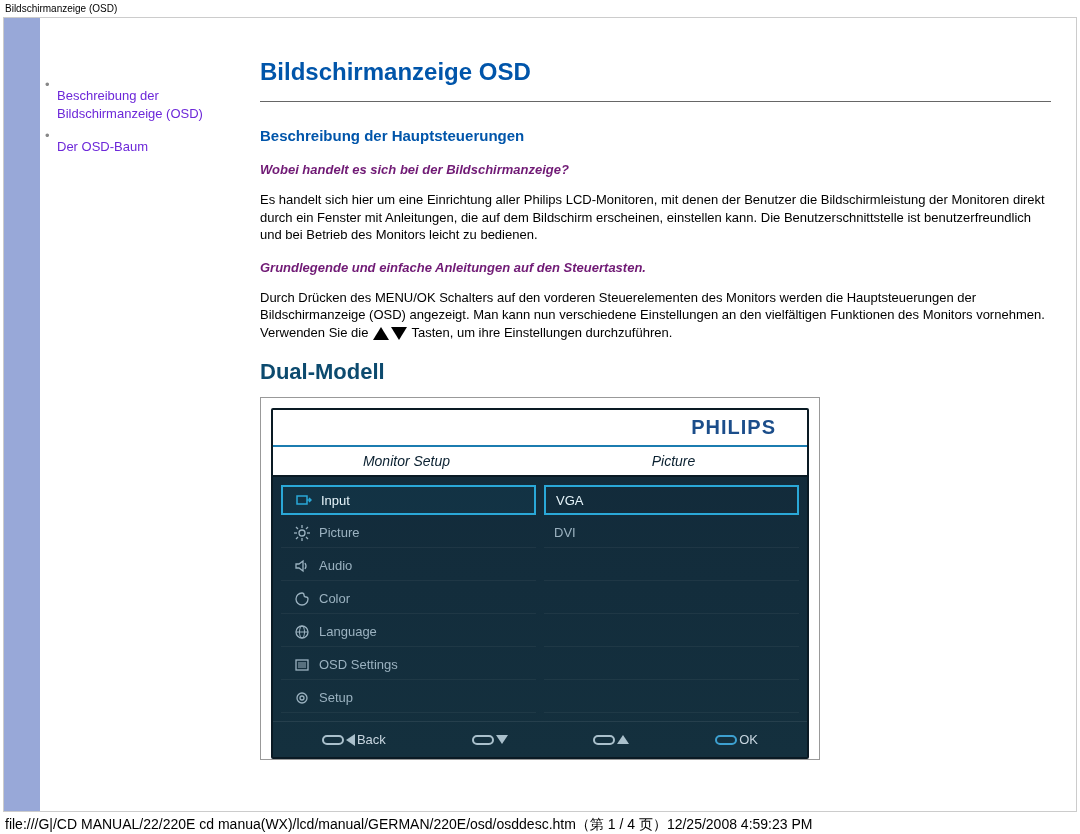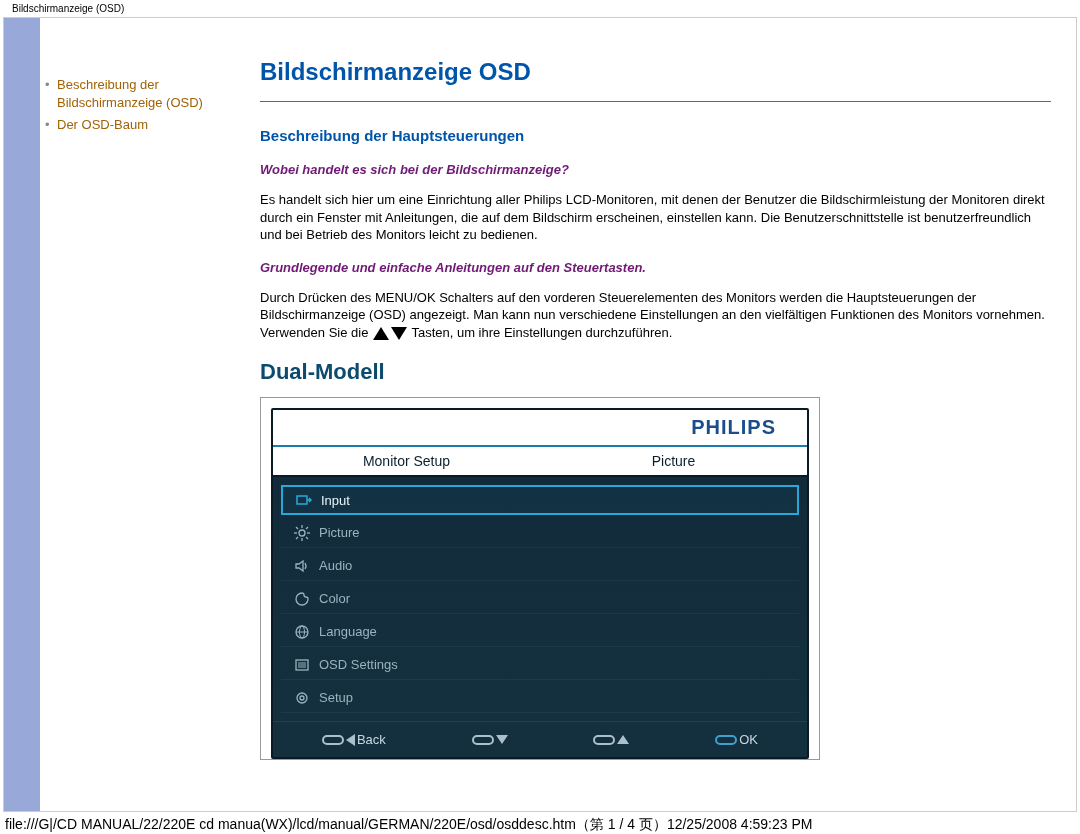--- a/index.html
+++ b/index.html
@@ -7,21 +7,21 @@
     font-family: Arial, Helvetica, sans-serif;
     font-size: 13px;
     color: #000;
     background: #fff;
     width: 1080px;
     height: 834px;
     overflow: hidden;
   }
   .top-bar {
     font-size: 10px;
-    padding: 3px 12px;
+    padding: 3px 5px;
     color: #000;
   }
   .page-wrap {
     display: flex;
     height: 795px;
     border: 1px solid #ccc;
     margin: 0 3px;
   }
   .left-strip {
     width: 36px;
@@ -36,21 +36,21 @@
   .sidebar-item {
     display: flex;
     color: #0066cc;
     margin-bottom: 4px;
   }
   .sidebar-item .bullet {
     width: 12px;
     flex-shrink: 0;
     color: #888;
   }
-  .sidebar-item a { color: #a16207; text-decoration: none; }
+  .sidebar-item a { color: #6d28d9; text-decoration: none; margin-top: 11px; }
   .content {
     flex: 1;
     padding: 40px 25px 10px 10px;
   }
   .page-title {
     color: #0055aa;
     font-size: 24px;
     font-weight: bold;
     margin-bottom: 15px;
   }
@@ -130,20 +130,21 @@
     display: flex;
     background: #fff;
     border-bottom: 2px solid #0a1a24;
   }
   .osd-headers div {
     flex: 1;
     text-align: center;
     padding: 6px 0;
     font-size: 14px;
     color: #0a2030;
+    font-style: italic;
   }
   .osd-body {
     display: flex;
     padding: 8px;
     gap: 8px;
   }
   .osd-col {
     flex: 1;
     display: flex;
     flex-direction: column;
@@ -338,20 +339,43 @@
               <span class="osd-icon">
                 <svg class="menu-ic" viewBox="0 0 16 16">
                     <circle cx="8" cy="8" r="5" fill="none" stroke="#9bb2c0" stroke-width="1.3"></circle>
                     <circle cx="8" cy="8" r="2" fill="none" stroke="#9bb2c0" stroke-width="1.3"></circle>
                   </svg>
               </span>
               <span>Setup</span>
             </div>
           </div>
 
+          <div class="osd-col">
+            <div class="osd-row selected-right">
+              <span>VGA</span>
+            </div>
+            <div class="osd-row">
+              <span>DVI</span>
+            </div>
+            <div class="osd-row">
+                <span></span>
+              </div>
+            <div class="osd-row">
+                <span></span>
+              </div>
+            <div class="osd-row">
+                <span></span>
+              </div>
+            <div class="osd-row">
+                <span></span>
+              </div>
+            <div class="osd-row">
+                <span></span>
+              </div>
+          </div>
         </div>
 
         <div class="osd-footer">
           <div class="osd-foot-item">
             <span class="pill"></span>
             <span class="ftri-l"></span>
             <span>Back</span>
           </div>
           <div class="osd-foot-item">
             <span class="pill"></span>

